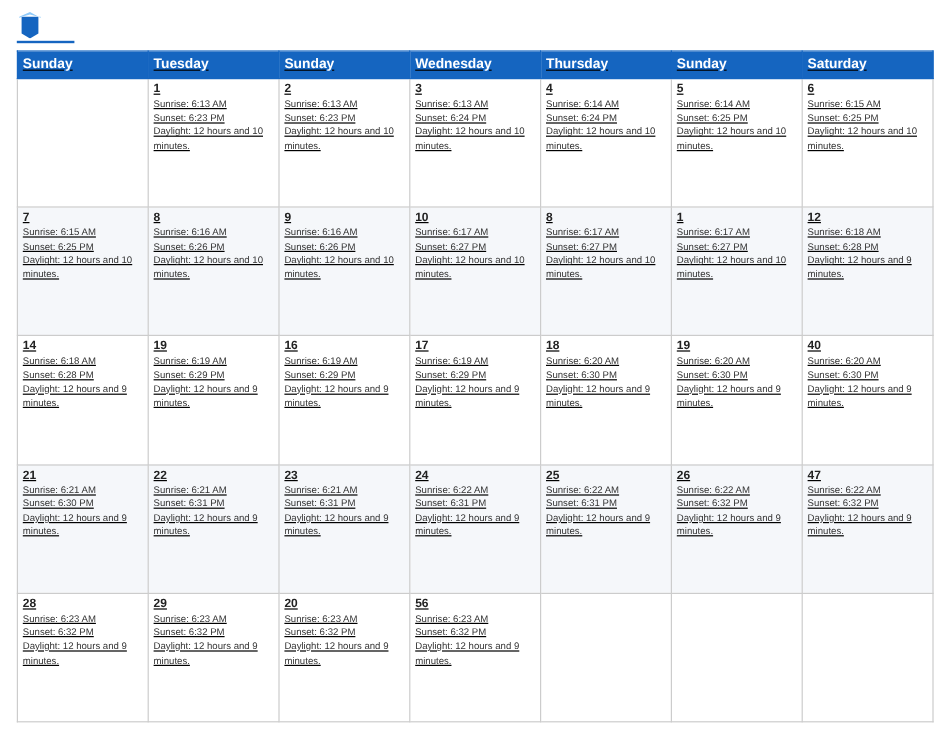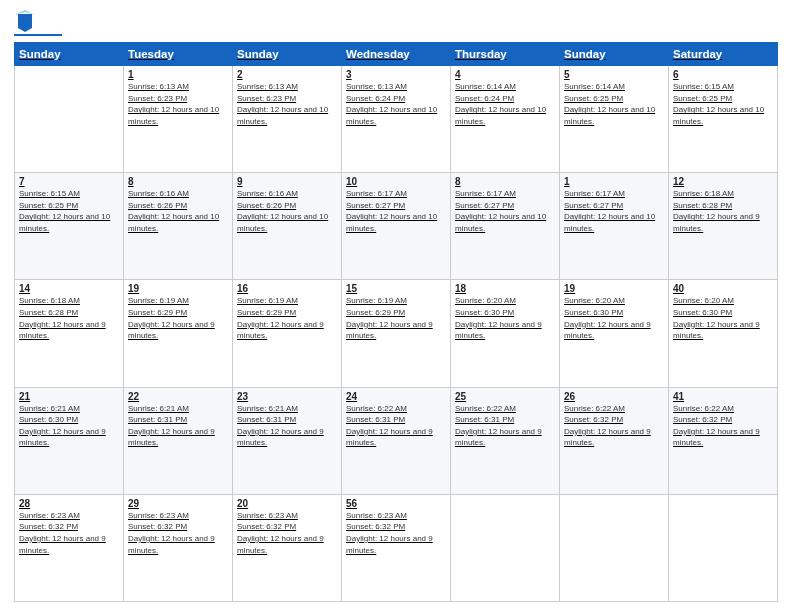--- a/index.html
+++ b/index.html
@@ -243,21 +243,21 @@
 Sunset: 6:29 PM
 Daylight: 12 hours and 9 minutes.</div>
           </td>
           <td>
             <span class="day-num">16</span>
             <div class="day-info" style="white-space: pre-line;">Sunrise: 6:19 AM
 Sunset: 6:29 PM
 Daylight: 12 hours and 9 minutes.</div>
           </td>
           <td>
-            <span class="day-num">15</span>
+            <span class="day-num">17</span>
             <div class="day-info" style="white-space: pre-line;">Sunrise: 6:19 AM
 Sunset: 6:29 PM
 Daylight: 12 hours and 9 minutes.</div>
           </td>
           <td>
             <span class="day-num">18</span>
             <div class="day-info" style="white-space: pre-line;">Sunrise: 6:20 AM
 Sunset: 6:30 PM
 Daylight: 12 hours and 9 minutes.</div>
           </td>
@@ -305,21 +305,21 @@
 Sunset: 6:31 PM
 Daylight: 12 hours and 9 minutes.</div>
           </td>
           <td>
             <span class="day-num">26</span>
             <div class="day-info" style="white-space: pre-line;">Sunrise: 6:22 AM
 Sunset: 6:32 PM
 Daylight: 12 hours and 9 minutes.</div>
           </td>
           <td>
-            <span class="day-num">41</span>
+            <span class="day-num">47</span>
             <div class="day-info" style="white-space: pre-line;">Sunrise: 6:22 AM
 Sunset: 6:32 PM
 Daylight: 12 hours and 9 minutes.</div>
           </td>
         </tr>
         <tr>
           <td>
             <span class="day-num">28</span>
             <div class="day-info" style="white-space: pre-line;">Sunrise: 6:23 AM
 Sunset: 6:32 PM

